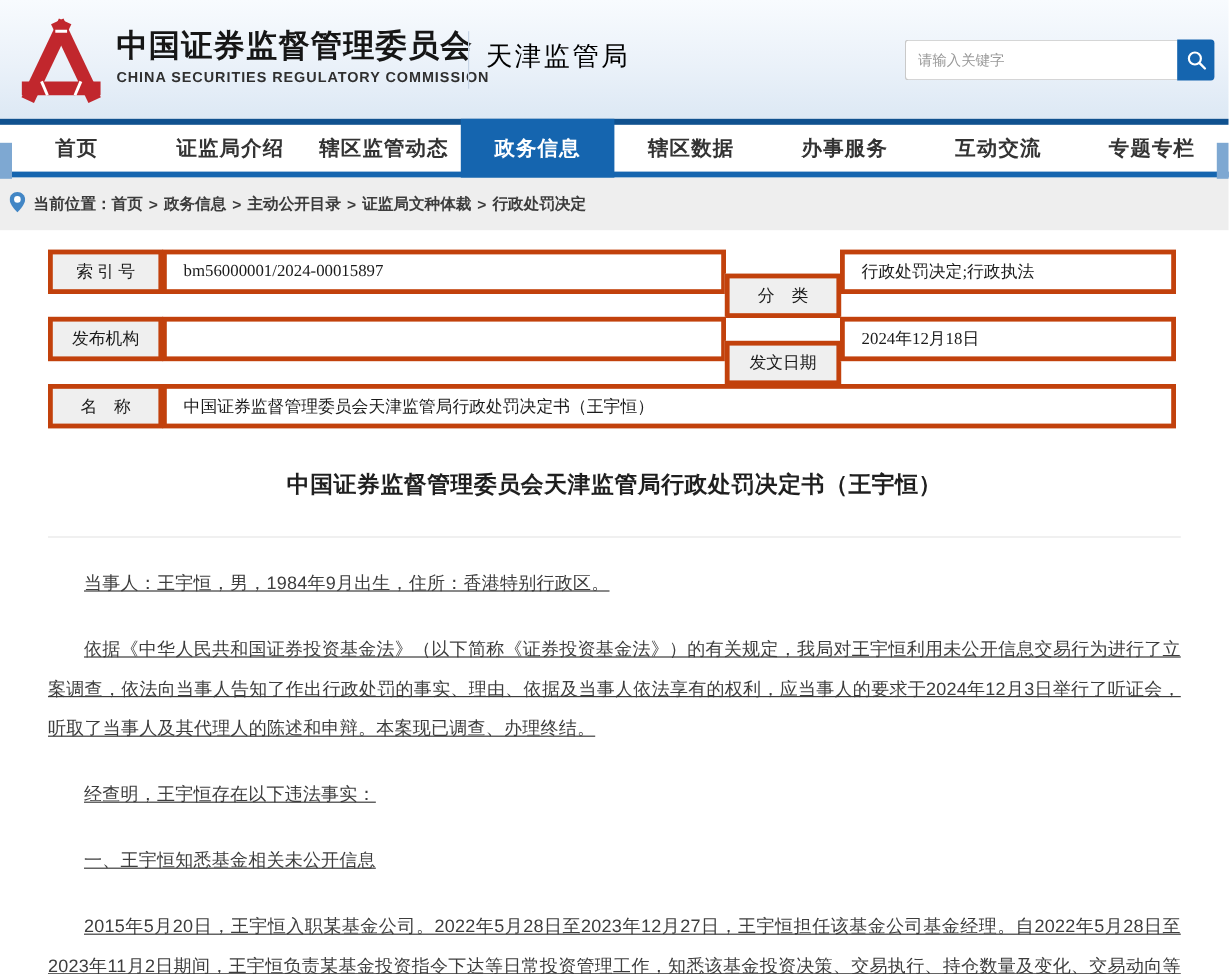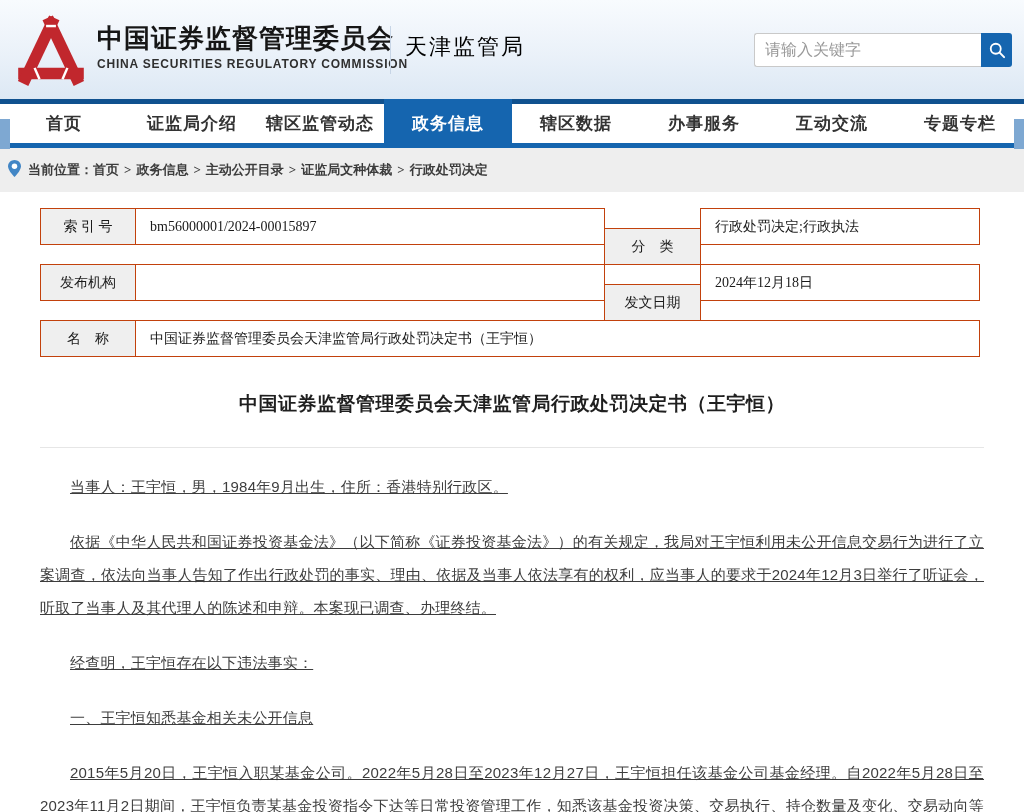--- a/index.html
+++ b/index.html
@@ -26,21 +26,21 @@
   .v-divider { position:absolute; left:390px; top:26px; width:1px; height:48px; background:#c7d5e6; }
   .bureau {
     position:absolute; left:405px; top:32px;
     font-family:"Liberation Serif","DejaVu Serif",serif;
     font-size:22px; color:#000; letter-spacing:2px; white-space:nowrap;
   }
   .search { position:absolute; left:754px; top:33px; display:flex; }
   .search-input {
     width:227px; height:34px; border:1px solid #c9c9c9; border-right:none;
     border-radius:3px 0 0 3px; background:#fff; padding:0 10px;
-    font-size:16px; color:#333; outline:none;
+    font-size:12px; color:#333; outline:none;
   }
   .search-input::placeholder { color:#999; }
   .search-btn {
     width:31px; height:34px; border:none; background:#1565af; border-radius:0 3px 3px 0;
     display:flex; align-items:center; justify-content:center; cursor:pointer;
   }
   
   .nav { position:absolute; top:99px; left:0; width:1024px; height:49px; background:#fff; }
   .nav::before { content:""; position:absolute; top:0; left:0; right:0; height:5px; background:#10518f; }
   .nav::after  { content:""; position:absolute; bottom:0; left:0; right:0; height:5px; background:#1565af; }
@@ -51,36 +51,36 @@
     font-size:17px; font-weight:bold; color:#333; cursor:pointer; z-index:1; letter-spacing:1px;
   }
   .nav-item.active { background:#1565af; color:#fff; }
   .edge-block { position:absolute; width:10px; height:30px; top:119px; background:#7ea8d2; z-index:2; }
   .edge-block.left { left:0; }
   .edge-block.right { right:0; }
   
   .breadcrumb-band {
     position:absolute; top:148px; left:0; width:1024px; height:44px; background:#eeeeee;
     display:flex; align-items:center; padding-left:8px;
-    font-family:Liberation Serif, serif;
+    font-family:Liberation Sans, sans-serif;
     font-size:13px; font-weight:bold; color:#3c3c3c;
   }
   .pin { margin-right:7px; flex:0 0 auto; }
   .bc-item { color:#3c3c3c; text-decoration:none; cursor:pointer; }
   .bc-sep { margin:0 5px; color:#3c3c3c; }
   
   .content { position:absolute; top:192px; left:0; width:1024px; height:620px; background:#fff; }
   .meta-table {
     margin:16px 40px 0; width:940px;
     font-family:"Liberation Serif","DejaVu Serif",serif; font-size:14px; color:#1a1a1a;
   }
   .mrow { display:flex; }
   .mrow + .mrow { margin-top:-1px; }
   .mcell {
-    border:1px solid #c2410c; height:37px; display:flex; align-items:center;
+    border:4px solid #c2410c; height:37px; display:flex; align-items:center;
     background:#fff; overflow:hidden; white-space:pre;
   }
   .mcell + .mcell { margin-left:-1px; }
   .mlabel { background:#efefef; justify-content:center; flex:0 0 96px; }
   .mlabel2 { flex-basis:97px;margin-top:20px; }
   .mlabel3 { flex-basis:103px; }
   .mvalue { padding:0 14px; }
   .w-val1 { flex:0 0 470px; }
   .w-val4 { flex:0 0 374px; }
   .flex1 { flex:1 1 auto; }

